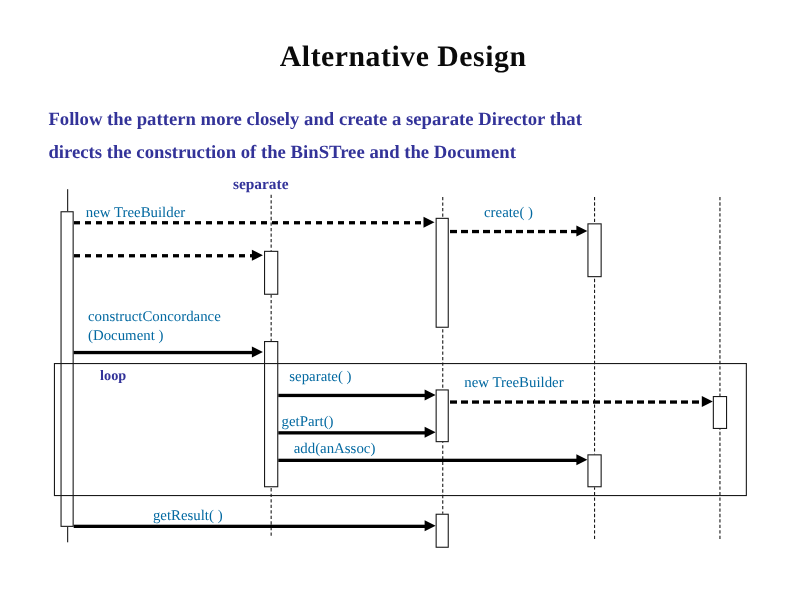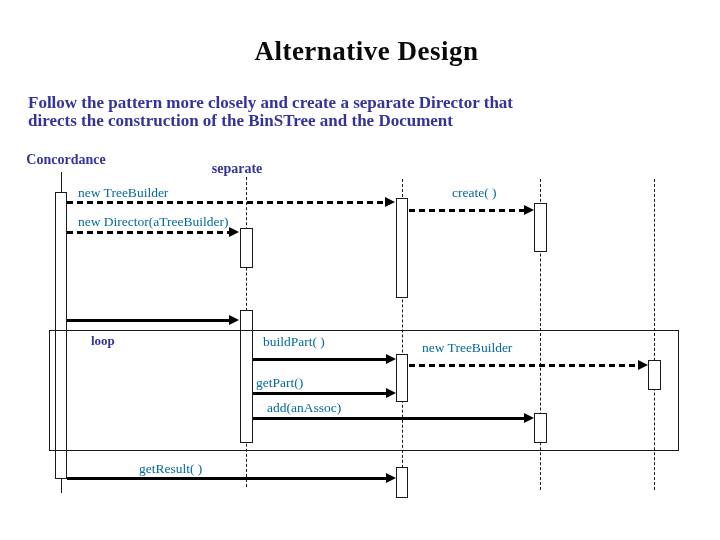--- a/index.html
+++ b/index.html
@@ -2,22 +2,22 @@
 <html><head>
 <meta charset="utf-8">
 <style>
   html,body{margin:0;padding:0;background:#fff;}
   #canvas{position:relative;width:720px;height:540px;background:#fff;overflow:hidden;
           font-family:"Liberation Serif",serif;}
   .abs{position:absolute;}
   
   .title{left:0;top:36px;width:720px;padding-left:13px;box-sizing:border-box;
          text-align:center;font-size:27px;font-weight:bold;color:#0a0a0a;letter-spacing:.5px;}
-  .subtitle{left:28px;top:94px;width:660px;font-size:17px;font-weight:bold;color:#333399;
-            line-height:18px;white-space:pre-line;}
+  .subtitle{left:44px;top:94px;width:660px;font-size:17px;font-weight:bold;color:#333399;
+            line-height:30px;white-space:pre-line;}
   .participant{font-size:14px;font-weight:bold;color:#333399;text-align:center;width:110px;}
   .msg-label{font-size:13.5px;color:#0369a1;line-height:16px;white-space:pre-line;z-index:5;}
   .loop-label{font-size:13px;font-weight:bold;color:#333399;z-index:5;}
   
   .lifeline{width:0;border-left:1px dashed #1a1a1a;z-index:1;}
   .lifeline.solid{border-left-style:solid;}
   .bar{background:#fff;border:1px solid #1a1a1a;box-sizing:border-box;z-index:2;}
   .loop-box{border:1px solid #1a1a1a;box-sizing:border-box;z-index:3;}
   .aline{z-index:4;}
   .aline.solid{height:3px;background:#000;}
@@ -27,21 +27,20 @@
 </style>
 </head>
 <body>
 
 <div id="canvas">
 
   <div class="abs title">Alternative Design</div>
   <div class="abs subtitle">Follow the pattern more closely and create a separate Director that
 directs the construction of the BinSTree and the Document</div>
 
-  <div class="abs participant" style="left:11px;top:152px;">Concordance</div>
   <div class="abs participant" style="left:182px;top:161px;">separate</div>
 
   <div class="abs lifeline solid" style="left:61px;top:172px;height:321px;"></div>
   <div class="abs lifeline" style="left:246px;top:177px;height:310px;"></div>
   <div class="abs lifeline" style="left:402px;top:179px;height:319px;"></div>
   <div class="abs lifeline" style="left:540px;top:179px;height:311px;"></div>
   <div class="abs lifeline" style="left:654px;top:179px;height:311px;"></div>
 
   <div class="abs bar" style="left:55px;top:192px;width:12px;height:287px;"></div>
   <div class="abs bar" style="left:240px;top:228px;width:13px;height:40px;"></div>
@@ -53,32 +52,33 @@
   <div class="abs bar" style="left:534px;top:413px;width:13px;height:30px;"></div>
   <div class="abs bar" style="left:648px;top:360px;width:13px;height:30px;"></div>
 
   <div class="abs loop-box" style="left:49px;top:330px;width:630px;height:121px;"></div>
   <div class="abs loop-label" style="left:91px;top:333px;text-align:right;">loop</div>
 
   <div class="abs msg-label" style="left:78px;top:185px;">new TreeBuilder</div>
   <div class="abs aline dashed" style="left:67px;top:201px;width:319px;"></div>
   <div class="abs ahead" style="left:385px;top:197px;"></div>
 
-  <div class="abs msg-label" style="left:78px;top:214px;">new Director(aTreeBuilder)</div>
   <div class="abs aline dashed" style="left:67px;top:231px;width:163px;"></div>
   <div class="abs ahead" style="left:229px;top:227px;"></div>
 
-  <div class="abs msg-label" style="left:452px;top:185px;">create( )</div>
+  <div class="abs msg-label" style="left:440px;top:185px;">create( )</div>
   <div class="abs aline dashed" style="left:409px;top:209px;width:116px;"></div>
   <div class="abs ahead" style="left:524px;top:205px;"></div>
 
+  <div class="abs msg-label" style="left:80px;top:279px;line-height:17px;">constructConcordance
+(Document )</div>
   <div class="abs aline solid" style="left:67px;top:319px;width:163px;"></div>
   <div class="abs ahead" style="left:229px;top:315px;"></div>
 
-  <div class="abs msg-label" style="left:263px;top:334px;">buildPart( )</div>
+  <div class="abs msg-label" style="left:263px;top:334px;">separate( )</div>
   <div class="abs aline solid" style="left:253px;top:358px;width:134px;"></div>
   <div class="abs ahead" style="left:386px;top:354px;"></div>
 
   <div class="abs msg-label" style="left:422px;top:340px;">new TreeBuilder</div>
   <div class="abs aline dashed" style="left:409px;top:364px;width:230px;"></div>
   <div class="abs ahead" style="left:638px;top:360px;"></div>
 
   <div class="abs msg-label" style="left:256px;top:375px;">getPart()</div>
   <div class="abs aline solid" style="left:253px;top:392px;width:134px;"></div>
   <div class="abs ahead" style="left:386px;top:388px;"></div>

